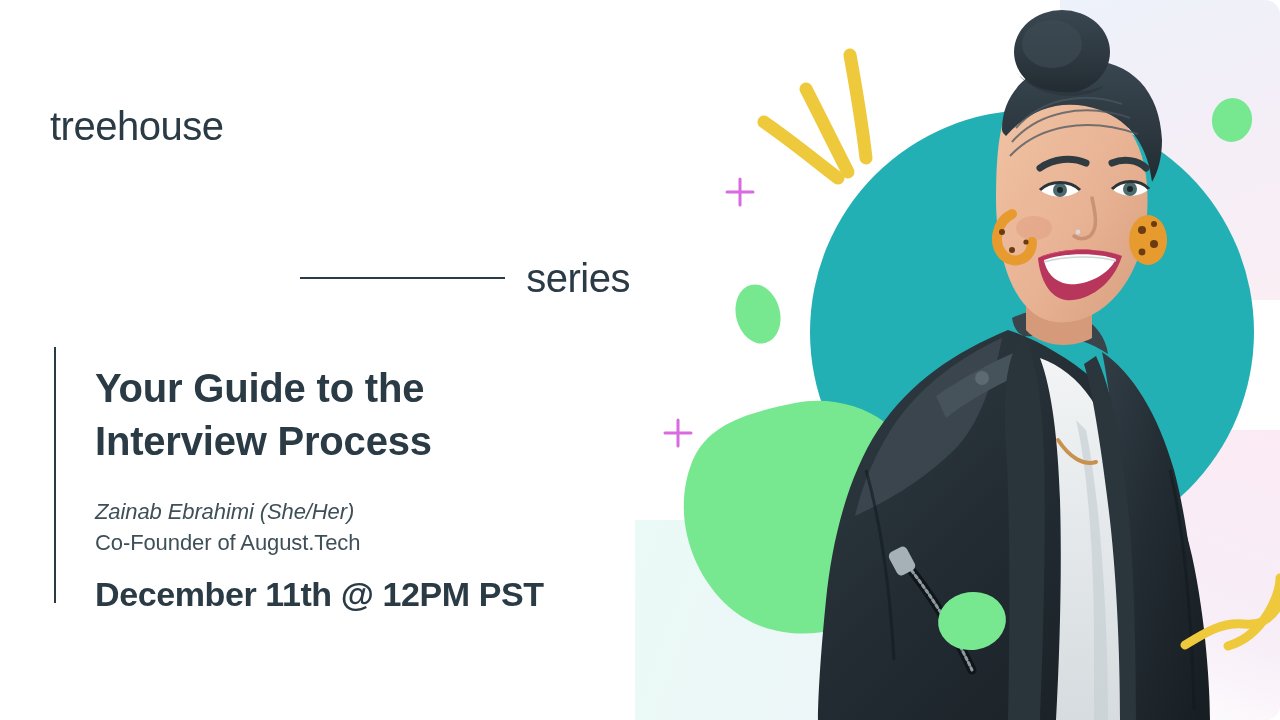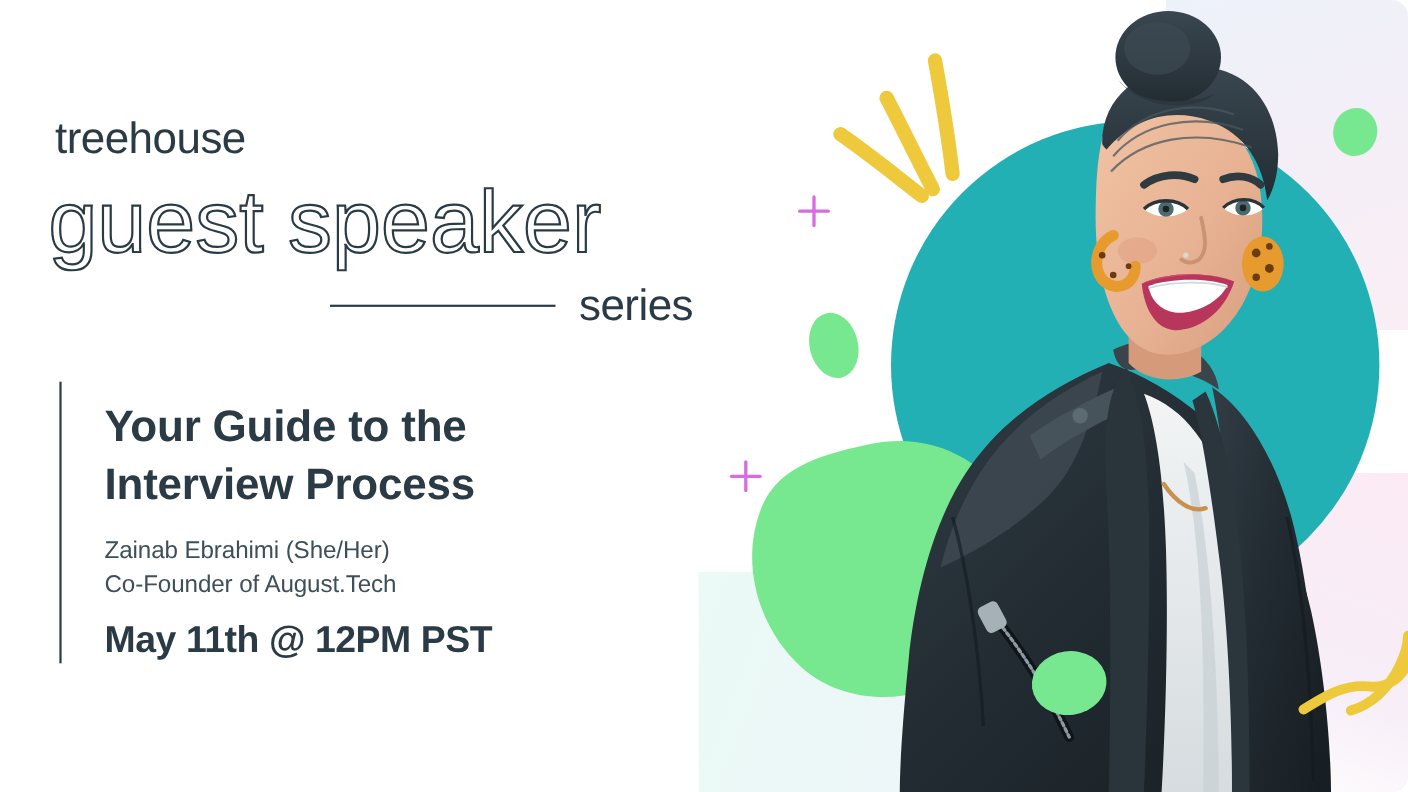--- a/index.html
+++ b/index.html
@@ -143,21 +143,21 @@
     white-space: pre-line;
   }
 
   .speaker-line {
     font-size: 22px;
     font-weight: 400;
     color: #3e4f58;
     line-height: 1.42;
     letter-spacing: -0.1px;
   }
-  #speaker-name { margin-top: 16px; }
+  #speaker-name { margin-top: 28px; font-style: italic; }
 
   #event-datetime {
     margin-top: 18px;
     font-size: 34px;
     font-weight: 700;
     color: #2b3b45;
     letter-spacing: -0.4px;
     line-height: 1.1;
     white-space: nowrap;
   }
@@ -380,30 +380,29 @@
     <g stroke="#efc93c" stroke-width="9" stroke-linecap="round" fill="none">
       <path d="M1185 645 C 1206 632, 1222 622, 1244 624 C 1262 626, 1274 616, 1280 602"></path>
       <path d="M1228 646 C 1248 640, 1262 626, 1272 606 C 1278 594, 1280 586, 1280 578"></path>
     </g>
   </svg>
 
   <div id="left-col">
 
     <div id="brand">treehouse</div>
 
-    <div id="headline-outline">guest speaker</div>
 
     <div id="series-row">
       <div id="series-rule"></div>
       <div id="series-label">series</div>
     </div>
 
     <div id="detail-block">
       <div id="talk-title">Your Guide to the
 Interview Process</div>
       <div class="speaker-line" id="speaker-name">Zainab Ebrahimi (She/Her)</div>
       <div class="speaker-line" id="speaker-role">Co-Founder of August.Tech</div>
-      <div id="event-datetime">May 11th @ 12PM PST</div>
+      <div id="event-datetime">December 11th @ 12PM PST</div>
     </div>
 
   </div>
 
 </div>
 
 </body></html>

